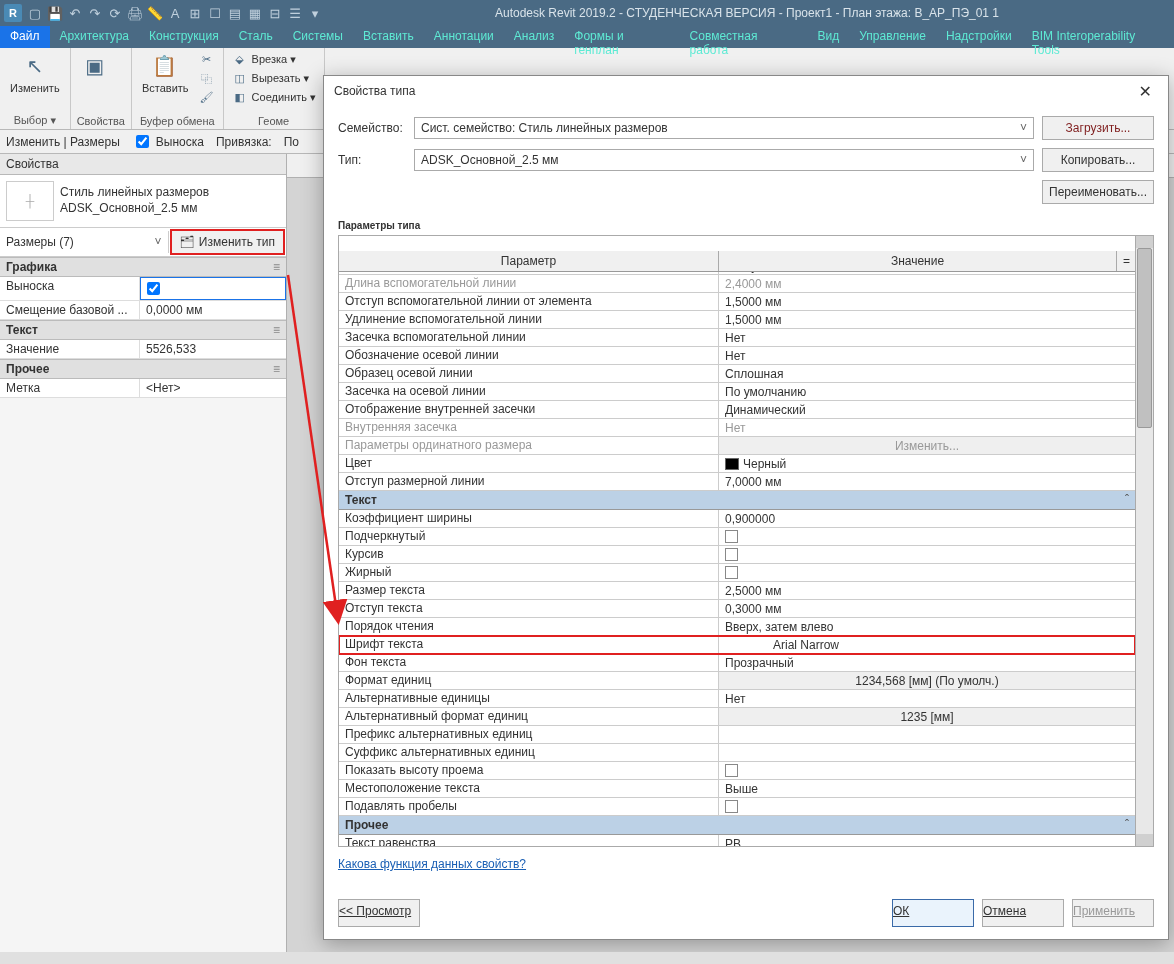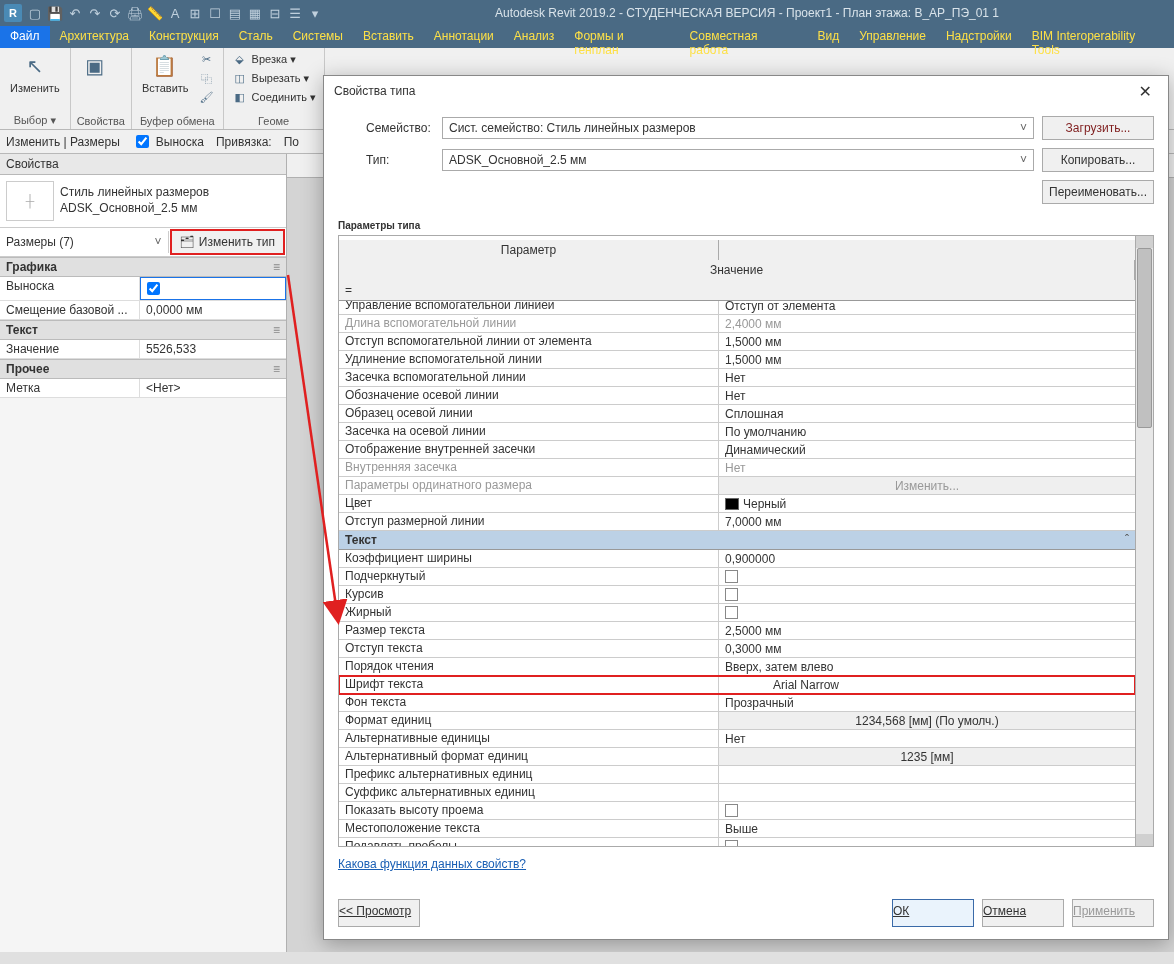--- a/index.html
+++ b/index.html
@@ -7,21 +7,21 @@
 
 
 .titlebar { height: 26px; background: #4a6a84; display: flex; align-items: center; padding: 0 4px; }
 .titlebar .logo { width: 18px; height: 18px; background: #4a8ab5; margin-right: 4px; border-radius: 2px; display:flex;align-items:center;justify-content:center;color:#fff;font-weight:bold;font-size:11px;}
 .titlebar .qat { display: flex; gap: 2px; }
 .titlebar .qat span { width: 18px; height: 18px; display: flex; align-items: center; justify-content: center; color: #c0d0dd; font-size: 13px; }
 .titlebar .apptitle { flex: 1; text-align: center; color: #d9e3ea; font-size: 12px; }
 
 
 .menubar { height: 22px; background: #4a6a84; display: flex; align-items: stretch; font-size: 12px; }
-.menubar .tab { padding: 3px 10px; color: #fde047; cursor: default; }
+.menubar .tab { padding: 3px 10px; color: #5eead4; cursor: default; }
 .menubar .tab.active { background: #1a73e8; color: #fff; }
 
 
 .ribbon { height: 82px; background: #f0f0f0; border-bottom: 1px solid #b8b8b8; display: flex; }
 .ribbon-panel { border-right: 1px solid #c8c8c8; padding: 2px 6px; display: flex; flex-direction: column; }
 .ribbon-panel .panel-buttons { flex: 1; display: flex; align-items: flex-start; gap: 4px; }
 .ribbon-panel .panel-title { text-align: center; font-size: 11px; color: #555; padding-top: 2px; }
 .big-btn { display: flex; flex-direction: column; align-items: center; gap: 2px; padding: 2px 4px; font-size: 11px; }
 .big-btn .icon { width: 28px; height: 28px; display:flex;align-items:center;justify-content:center;font-size:20px;color:#4a6a84; }
 .small-btn { display: flex; align-items: center; gap: 4px; font-size: 11px; padding: 1px 2px; }
@@ -50,29 +50,29 @@
 .props-row .pvalue.checkbox { display:flex; padding:2px 2px; }
 .props-row .pvalue.editing { border:1px solid #1a73e8; background:#fff; padding:1px 2px;}
 
 
 .dialog { position: absolute; left: 323px; top: 75px; width: 846px; height: 865px; background: #fff; border: 1px solid #888; box-shadow: 0 4px 20px rgba(0,0,0,.3); display:flex; flex-direction:column; }
 .dialog-titlebar { height: 30px; display: flex; align-items: center; padding: 0 10px; font-size: 12px; }
 .dialog-titlebar .dtitle { flex: 1; }
 .dialog-titlebar .close { font-size: 16px; cursor: default; padding: 0 6px; }
 .dialog-body { flex: 1; display: flex; flex-direction: column; padding: 10px 14px; overflow:hidden;}
 .form-row { display: flex; align-items: center; margin-bottom: 8px; gap: 8px; }
-.form-row .flabel { width: 68px; font-size: 12px; margin-left: 28px; }
+.form-row .flabel { width: 68px; font-size: 12px; }
 .form-row .fselect { flex: 1; height: 22px; border: 1px solid #aaa; background: #fff; padding: 2px 6px; font-size: 12px; display:flex;align-items:center;justify-content:space-between;}
 .form-row .fselect .chev { color:#666; }
 .form-row .fbutton { width: 112px; height: 24px; border: 1px solid #aaa; background: #f0f0f0; font-size: 12px; text-align:center; line-height:22px;}
 .form-row .fbutton.disabled { color:#7f1d1d; }
 .section-label { font-size: 10px; margin: 8px 0 4px; font-weight: bold; }
 .param-table-wrap { flex:1; display:flex; border:1px solid #aaa; overflow:hidden; }
 .param-table { flex:1; overflow-y:auto; }
-.param-head { display:flex; background:#f0f0f0; border-bottom:1px solid #999; position:sticky; top:4px;flex-direction:column;}
+.param-head { display:flex; background:#f0f0f0; border-bottom:1px solid #999; position:sticky; top:15px;}
 .param-head .ph { padding:3px 6px; text-align:center; border-right:1px solid #aaa; font-size:12px;}
 .param-head .ph:first-child { width: 380px; }
 .param-head .ph:nth-child(2) { flex:1; }
 .param-head .ph:last-child { width:18px; border-right:none;}
 .param-group-row { background:#bcd1e6; padding:2px 6px; font-weight:bold; border-bottom:1px solid #999; display:flex; justify-content:space-between;}
 .param-group-row .exp { font-weight:normal; color:#555;}
 .param-row { display:flex; border-bottom:1px solid #ccc; min-height:18px;}
 .param-row .pk { width: 380px; padding:1px 6px; border-right:1px solid #ccc; }
 .param-row .pv { flex:1; padding:1px 6px; display:flex; align-items:center; gap:4px;}
 .param-row .pv.center { justify-content:center; background:#efefef;}
@@ -421,20 +421,21 @@
             <div class="pk">Подавлять пробелы</div>
             <div class="pv">
               <span class="mini-check"></span>
             </div>
           </div>
         <div class="param-group-row">
             <span>Прочее</span>
             <span class="exp">ˆ</span>
           </div>
         <div class="param-row">
+            <div class="pk">Текст равенства</div>
             <div class="pv">РВ</div>
           </div>
 
       </div>
       <div class="param-table-scroll">
           <div class="thumb"></div>
         </div>
     </div>
 
     <a class="help-link">Какова функция данных свойств?</a>

